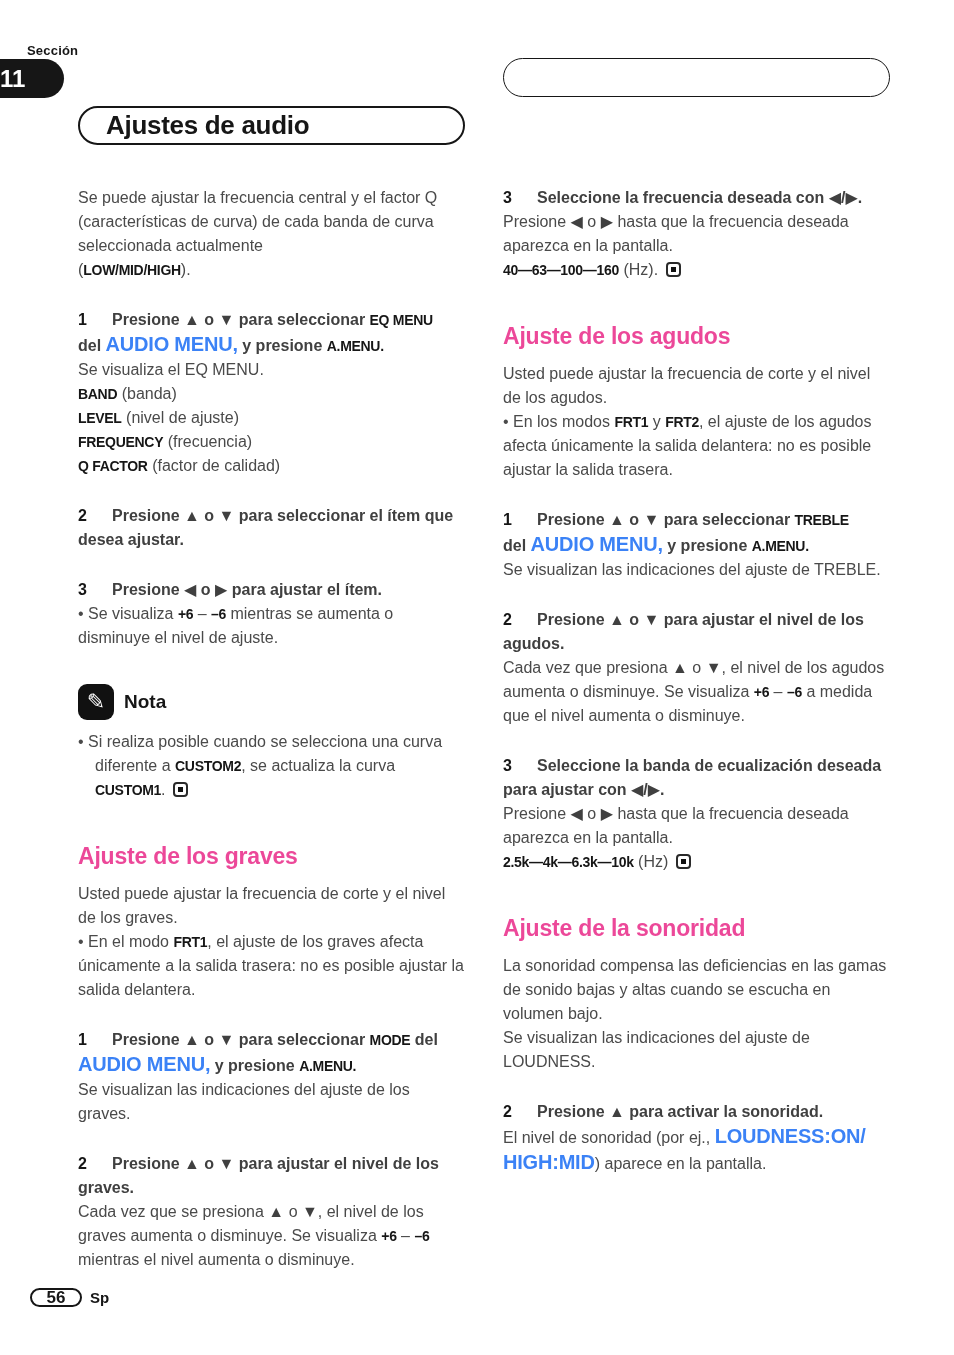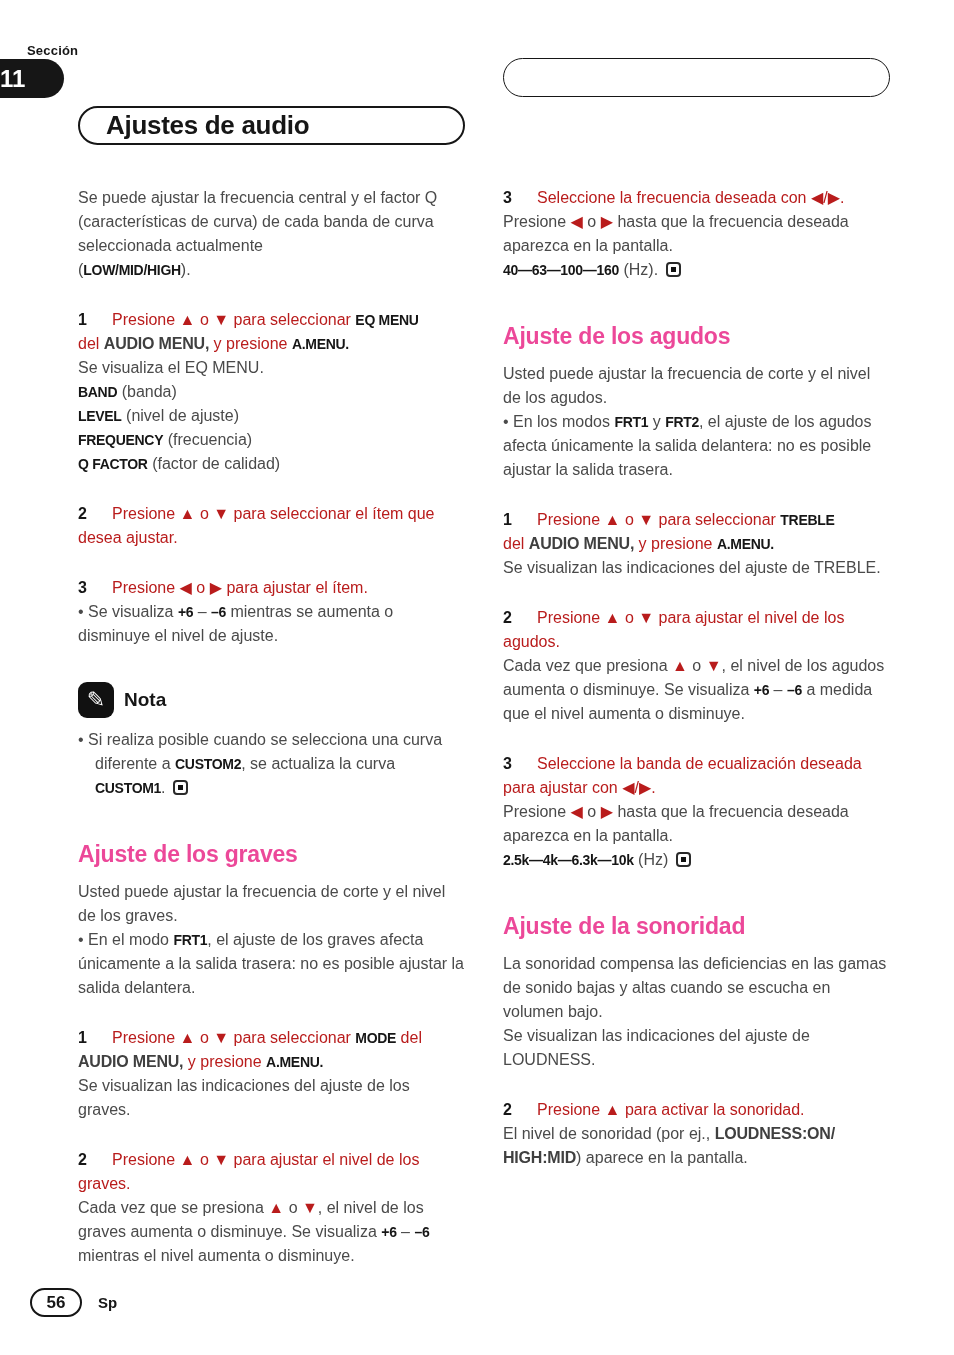--- a/index.html
+++ b/index.html
@@ -35,23 +35,23 @@
 
   .block { font-size:16px; line-height:24px; color:#4a4a4a; }
   .col .block:first-child { margin-top:0; }
   .step { margin-top:26px; font-weight:700; color:#161616; }
   .h2 { margin-top:40px; margin-bottom:12px; font-size:23px; line-height:28px;
         font-weight:700; color:#ec4899; letter-spacing:-0.2px; }
   .note-head { margin-top:34px; margin-bottom:10px; display:flex; align-items:center; }
   .bullet-hang { padding-left:17px; text-indent:-17px; }
 
   .seg-p  { }
-  .seg-b  { font-weight:400; color:#b91c1c; }
+  .seg-b  { font-weight:700; color:#404040; }
   .seg-bc { font-weight:700; color:#161616; font-size:14px; letter-spacing:-0.3px; }
-  .seg-bl { font-weight:700; color:#404040; font-size:16px; letter-spacing:-0.2px; }
+  .seg-bl { font-weight:700; color:#3b82f6; font-size:20px; letter-spacing:-0.2px; }
   .seg-num { font-weight:700; color:#161616; display:inline-block; min-width:34px; }
 
   .note-icon {
     width:36px; height:36px; background:#111; border-radius:9px;
     display:inline-flex; align-items:center; justify-content:center;
     color:#fff; font-size:22px; margin-right:10px; flex:0 0 auto;
     font-family:"DejaVu Sans",sans-serif;
   }
   .note-label { font-size:19px; font-weight:700; color:#161616; }
 
@@ -59,25 +59,25 @@
     display:inline-block; width:15px; height:15px; border:2px solid #2a2a2a;
     border-radius:4px; position:relative; vertical-align:-2px; margin-left:3px;
   }
   .end-icon span {
     position:absolute; left:50%; top:50%; width:5px; height:5px;
     margin-left:-2.5px; margin-top:-2.5px; background:#111;
   }
 
   .footer { position:absolute; left:30px; top:1288px; display:flex; align-items:center; }
   .page-num-pill {
-    border:2px solid #161616; border-radius:15px; min-width:52px; height:29px;
+    border:2px solid #161616; border-radius:15px; min-width:52px; height:19px;
     display:flex; align-items:center; justify-content:center;
     font-size:17px; font-weight:700; color:#161616; padding:0 10px;
   }
-  .page-lang { margin-left:16px; font-size:15px; font-weight:700; color:#161616; }
+  .page-lang { margin-left:8px; font-size:15px; font-weight:700; color:#161616; }
 </style>
 </head>
 <body>
 
 <div class="page">
 
   <div class="section-label">Sección</div>
 
   <div class="section-badge">
     <span>11</span>

